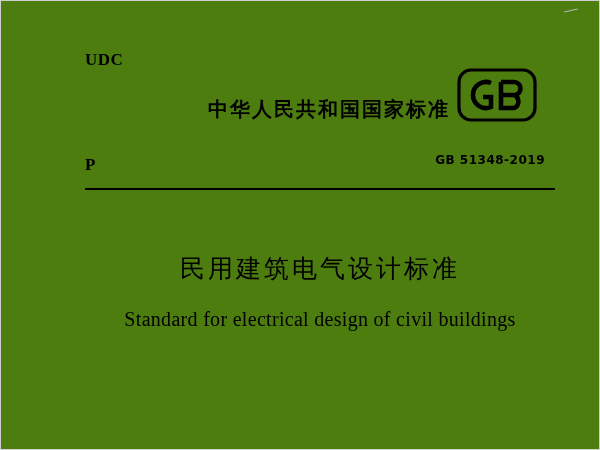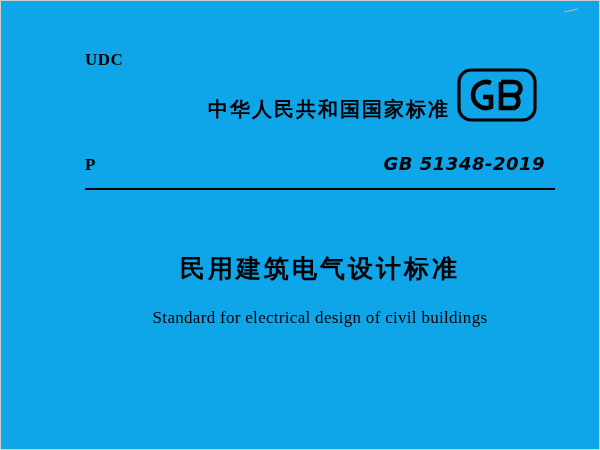--- a/index.html
+++ b/index.html
@@ -12,21 +12,21 @@
     height: 450px;
     font-family: "Liberation Serif", serif;
     color: #000000;
     overflow: hidden;
   }
 
   .page {
     position: relative;
     width: 600px;
     height: 450px;
-    background: #0ea5e9;
+    background: #4d7c0f;
     box-sizing: border-box;
   }
 
   
   .scan-frame {
     position: absolute;
     left: 0; top: 0;
     width: 600px;
     height: 450px;
     border: 1px solid #cfcfcf;
@@ -94,56 +94,55 @@
     font-weight: bold;
     font-size: 17px;
   }
 
   .std-number {
     position: absolute;
     right: 10px;
     top: 153px;
     font-family: "DejaVu Sans", sans-serif;
     font-weight: bold;
-    font-size: 18px;
+    font-size: 12px;
     letter-spacing: 0.5px;
     white-space: nowrap;
-    font-style: italic;
   }
 
   .rule {
     position: absolute;
     left: 0;
     top: 188px;
     width: 470px;
     height: 0;
     border-top: 2px solid #000000;
   }
 
   
   .title-cn {
     position: absolute;
     left: 0;
     top: 252px;
     width: 470px;
     text-align: center;
     font-family: "DejaVu Sans", sans-serif;
-    font-weight: bold;
+    font-weight: normal;
     font-size: 25px;
     letter-spacing: 3px;
   }
 
   .title-en {
     position: absolute;
     left: 0;
     top: 308px;
     width: 470px;
     text-align: center;
     font-family: "Liberation Serif", serif;
-    font-size: 17px;
+    font-size: 20px;
     letter-spacing: 0.3px;
   }
 </style>
 </head>
 <body>
 
 <div class="page">
 
   <div class="scan-frame"></div>
   <div class="corner-mark"></div>

